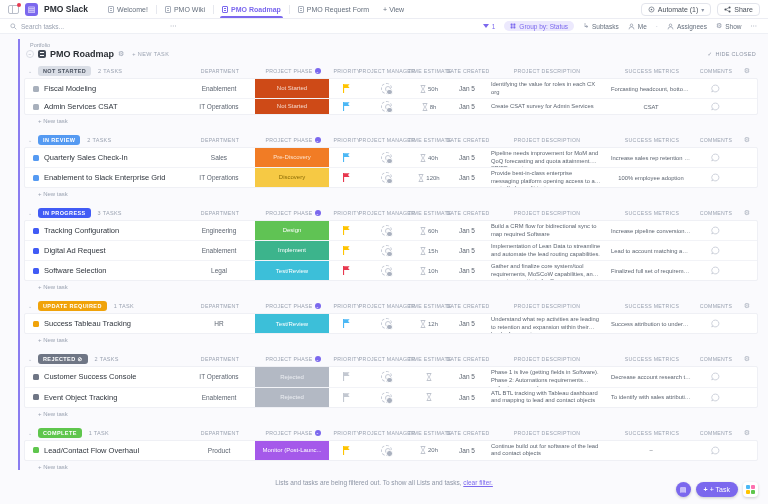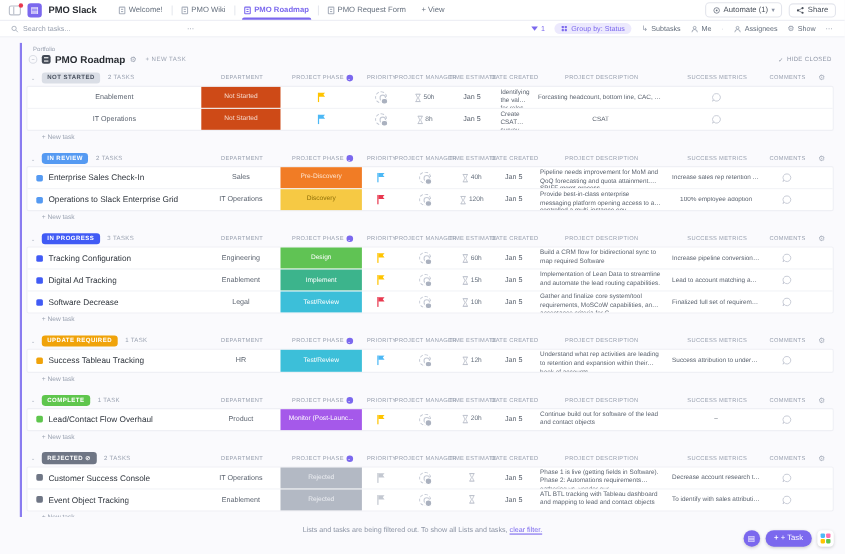--- a/index.html
+++ b/index.html
@@ -253,20 +253,24 @@
             <div class="colh">PROJECT MANAGER</div>
             <div class="colh">TIME ESTIMATE</div>
             <div class="colh">DATE CREATED</div>
             <div class="colh">PROJECT DESCRIPTION</div>
             <div class="colh">SUCCESS METRICS</div>
             <div class="colh">COMMENTS</div>
             <div class="gearc">⚙</div>
           </div>
           <div class="rows">
             <div class="grid trow">
+              <div class="namecell">
+                <span class="sq" style="background: rgb(168, 176, 188);"></span>
+                <span class="tname">Fiscal Modeling</span>
+              </div>
               <div class="cell-c">Enablement</div>
               <div class="phase" style="background: rgb(206, 74, 23); color: rgb(246, 217, 204);">Not Started</div>
               <div class="flagc">
                 <svg width="8" height="9" viewBox="0 0 8 9">
                   <rect x="1" y="0" width="1.1" height="9" fill="#ffc400"></rect>
                   <path d="M2 .2h5.6L6 2.1l1.6 1.9H2z" fill="#ffc400"></path>
                 </svg>
               </div>
               <div class="avc">
                 <span class="avatar"></span>
@@ -284,20 +288,24 @@
               <div class="desc">Identifying the value for roles in each CX org</div>
               <div class="metrics">Forcasting headcount, bottom line, CAC, C...</div>
               <div class="cmtc">
                 <svg width="9" height="9" viewBox="0 0 10 10">
                   <path d="M5 1.2a3.8 3.8 0 1 1-2.9 6.3L1 9l.5-1.9A3.8 3.8 0 0 1 5 1.2z" fill="none" stroke="#c2c7d2" stroke-width=".9"></path>
                 </svg>
               </div>
               <div></div>
             </div>
             <div class="grid trow">
+              <div class="namecell">
+                <span class="sq" style="background: rgb(168, 176, 188);"></span>
+                <span class="tname">Admin Services CSAT</span>
+              </div>
               <div class="cell-c">IT Operations</div>
               <div class="phase" style="background: rgb(206, 74, 23); color: rgb(246, 217, 204);">Not Started</div>
               <div class="flagc">
                 <svg width="8" height="9" viewBox="0 0 8 9">
                   <rect x="1" y="0" width="1.1" height="9" fill="#4cb8f5"></rect>
                   <path d="M2 .2h5.6L6 2.1l1.6 1.9H2z" fill="#4cb8f5"></path>
                 </svg>
               </div>
               <div class="avc">
                 <span class="avatar"></span>
@@ -339,21 +347,21 @@
             <div class="colh">DATE CREATED</div>
             <div class="colh">PROJECT DESCRIPTION</div>
             <div class="colh">SUCCESS METRICS</div>
             <div class="colh">COMMENTS</div>
             <div class="gearc">⚙</div>
           </div>
           <div class="rows">
             <div class="grid trow">
               <div class="namecell">
                 <span class="sq" style="background: rgb(85, 154, 242);"></span>
-                <span class="tname">Enterprise Sales Check-In</span>
+                <span class="tname">Quarterly Sales Check-In</span>
               </div>
               <div class="cell-c">Sales</div>
               <div class="phase" style="background: rgb(241, 124, 37); color: rgb(253, 227, 205);">Pre-Discovery</div>
               <div class="flagc">
                 <svg width="8" height="9" viewBox="0 0 8 9">
                   <rect x="1" y="0" width="1.1" height="9" fill="#4cb8f5"></rect>
                   <path d="M2 .2h5.6L6 2.1l1.6 1.9H2z" fill="#4cb8f5"></path>
                 </svg>
               </div>
               <div class="avc">
@@ -374,21 +382,21 @@
               <div class="cmtc">
                 <svg width="9" height="9" viewBox="0 0 10 10">
                   <path d="M5 1.2a3.8 3.8 0 1 1-2.9 6.3L1 9l.5-1.9A3.8 3.8 0 0 1 5 1.2z" fill="none" stroke="#c2c7d2" stroke-width=".9"></path>
                 </svg>
               </div>
               <div></div>
             </div>
             <div class="grid trow">
               <div class="namecell">
                 <span class="sq" style="background: rgb(85, 154, 242);"></span>
-                <span class="tname">Operations to Slack Enterprise Grid</span>
+                <span class="tname">Enablement to Slack Enterprise Grid</span>
               </div>
               <div class="cell-c">IT Operations</div>
               <div class="phase" style="background: rgb(246, 201, 68); color: rgb(140, 109, 7);">Discovery</div>
               <div class="flagc">
                 <svg width="8" height="9" viewBox="0 0 8 9">
                   <rect x="1" y="0" width="1.1" height="9" fill="#e8384f"></rect>
                   <path d="M2 .2h5.6L6 2.1l1.6 1.9H2z" fill="#e8384f"></path>
                 </svg>
               </div>
               <div class="avc">
@@ -466,21 +474,21 @@
               <div class="cmtc">
                 <svg width="9" height="9" viewBox="0 0 10 10">
                   <path d="M5 1.2a3.8 3.8 0 1 1-2.9 6.3L1 9l.5-1.9A3.8 3.8 0 0 1 5 1.2z" fill="none" stroke="#c2c7d2" stroke-width=".9"></path>
                 </svg>
               </div>
               <div></div>
             </div>
             <div class="grid trow">
               <div class="namecell">
                 <span class="sq" style="background: rgb(65, 91, 245);"></span>
-                <span class="tname">Digital Ad Tracking</span>
+                <span class="tname">Digital Ad Request</span>
               </div>
               <div class="cell-c">Enablement</div>
               <div class="phase" style="background: rgb(60, 180, 140); color: rgb(255, 255, 255);">Implement</div>
               <div class="flagc">
                 <svg width="8" height="9" viewBox="0 0 8 9">
                   <rect x="1" y="0" width="1.1" height="9" fill="#ffc400"></rect>
                   <path d="M2 .2h5.6L6 2.1l1.6 1.9H2z" fill="#ffc400"></path>
                 </svg>
               </div>
               <div class="avc">
@@ -501,21 +509,21 @@
               <div class="cmtc">
                 <svg width="9" height="9" viewBox="0 0 10 10">
                   <path d="M5 1.2a3.8 3.8 0 1 1-2.9 6.3L1 9l.5-1.9A3.8 3.8 0 0 1 5 1.2z" fill="none" stroke="#c2c7d2" stroke-width=".9"></path>
                 </svg>
               </div>
               <div></div>
             </div>
             <div class="grid trow">
               <div class="namecell">
                 <span class="sq" style="background: rgb(65, 91, 245);"></span>
-                <span class="tname">Software Decrease</span>
+                <span class="tname">Software Selection</span>
               </div>
               <div class="cell-c">Legal</div>
               <div class="phase" style="background: rgb(60, 191, 217); color: rgb(255, 255, 255);">Test/Review</div>
               <div class="flagc">
                 <svg width="8" height="9" viewBox="0 0 8 9">
                   <rect x="1" y="0" width="1.1" height="9" fill="#e8384f"></rect>
                   <path d="M2 .2h5.6L6 2.1l1.6 1.9H2z" fill="#e8384f"></path>
                 </svg>
               </div>
               <div class="avc">
@@ -597,153 +605,153 @@
               </div>
               <div></div>
             </div>
           </div>
           <div class="newtask">+ New task</div>
         </section>
         <section class="group">
           <div class="grid ghead">
             <div class="gleft">
               <span class="gchev">⌄</span>
-              <span class="badge" style="background: rgb(95, 198, 77); color: rgb(255, 255, 255);">COMPLETE</span>
-              <span class="gcount">1 TASK</span>
+              <span class="badge" style="background: rgb(111, 118, 133); color: rgb(255, 255, 255);">REJECTED<span>⊘</span></span>
+              <span class="gcount">2 TASKS</span>
             </div>
             <div class="colh">DEPARTMENT</div>
             <div class="colh">PROJECT PHASE<span class="phicon">⌄</span></div>
             <div class="colh">PRIORITY</div>
             <div class="colh">PROJECT MANAGER</div>
             <div class="colh">TIME ESTIMATE</div>
             <div class="colh">DATE CREATED</div>
             <div class="colh">PROJECT DESCRIPTION</div>
             <div class="colh">SUCCESS METRICS</div>
             <div class="colh">COMMENTS</div>
             <div class="gearc">⚙</div>
           </div>
           <div class="rows">
             <div class="grid trow">
               <div class="namecell">
-                <span class="sq" style="background: rgb(95, 198, 77);"></span>
-                <span class="tname">Lead/Contact Flow Overhaul</span>
-              </div>
-              <div class="cell-c">Product</div>
-              <div class="phase" style="background: rgb(165, 89, 234); color: rgb(255, 255, 255);">Monitor (Post-Launc...</div>
-              <div class="flagc">
-                <svg width="8" height="9" viewBox="0 0 8 9">
-                  <rect x="1" y="0" width="1.1" height="9" fill="#ffc400"></rect>
-                  <path d="M2 .2h5.6L6 2.1l1.6 1.9H2z" fill="#ffc400"></path>
-                </svg>
-              </div>
-              <div class="avc">
-                <span class="avatar"></span>
-              </div>
-              <div class="estc">
-                <span class="est">
-                  <svg width="6" height="8" viewBox="0 0 6 9">
-                    <path d="M.8.6h4.4L3.4 4.5l1.8 3.9H.8l1.8-3.9z" fill="none" stroke="#b9bec9" stroke-width=".8"></path>
-                    <path d="M.4.6h5.2M.4 8.4h5.2" stroke="#b9bec9" stroke-width=".8"></path>
-                  </svg>
-                  <span>20h</span>
-                </span>
-              </div>
-              <div class="cell-c">Jan 5</div>
-              <div class="desc">Continue build out for software of the lead and contact objects</div>
-              <div class="metrics">–</div>
+                <span class="sq" style="background: rgb(111, 118, 133);"></span>
+                <span class="tname">Customer Success Console</span>
+              </div>
+              <div class="cell-c">IT Operations</div>
+              <div class="phase" style="background: rgb(179, 185, 196); color: rgb(236, 238, 242);">Rejected</div>
+              <div class="flagc">
+                <svg width="8" height="9" viewBox="0 0 8 9">
+                  <rect x="1" y="0" width="1.1" height="9" fill="#c3c8d1"></rect>
+                  <path d="M2 .2h5.6L6 2.1l1.6 1.9H2z" fill="#c3c8d1"></path>
+                </svg>
+              </div>
+              <div class="avc">
+                <span class="avatar"></span>
+              </div>
+              <div class="estc">
+                <span class="est">
+                  <svg width="6" height="8" viewBox="0 0 6 9">
+                    <path d="M.8.6h4.4L3.4 4.5l1.8 3.9H.8l1.8-3.9z" fill="none" stroke="#b9bec9" stroke-width=".8"></path>
+                    <path d="M.4.6h5.2M.4 8.4h5.2" stroke="#b9bec9" stroke-width=".8"></path>
+                  </svg>
+                </span>
+              </div>
+              <div class="cell-c">Jan 5</div>
+              <div class="desc">Phase 1 is live (getting fields in Software).  Phase 2: Automations requirements gathering vs. vendor pur...</div>
+              <div class="metrics">Decrease account research time for CSMs ...</div>
+              <div class="cmtc">
+                <svg width="9" height="9" viewBox="0 0 10 10">
+                  <path d="M5 1.2a3.8 3.8 0 1 1-2.9 6.3L1 9l.5-1.9A3.8 3.8 0 0 1 5 1.2z" fill="none" stroke="#c2c7d2" stroke-width=".9"></path>
+                </svg>
+              </div>
+              <div></div>
+            </div>
+            <div class="grid trow">
+              <div class="namecell">
+                <span class="sq" style="background: rgb(111, 118, 133);"></span>
+                <span class="tname">Event Object Tracking</span>
+              </div>
+              <div class="cell-c">Enablement</div>
+              <div class="phase" style="background: rgb(179, 185, 196); color: rgb(236, 238, 242);">Rejected</div>
+              <div class="flagc">
+                <svg width="8" height="9" viewBox="0 0 8 9">
+                  <rect x="1" y="0" width="1.1" height="9" fill="#c3c8d1"></rect>
+                  <path d="M2 .2h5.6L6 2.1l1.6 1.9H2z" fill="#c3c8d1"></path>
+                </svg>
+              </div>
+              <div class="avc">
+                <span class="avatar"></span>
+              </div>
+              <div class="estc">
+                <span class="est">
+                  <svg width="6" height="8" viewBox="0 0 6 9">
+                    <path d="M.8.6h4.4L3.4 4.5l1.8 3.9H.8l1.8-3.9z" fill="none" stroke="#b9bec9" stroke-width=".8"></path>
+                    <path d="M.4.6h5.2M.4 8.4h5.2" stroke="#b9bec9" stroke-width=".8"></path>
+                  </svg>
+                </span>
+              </div>
+              <div class="cell-c">Jan 5</div>
+              <div class="desc">ATL BTL tracking with Tableau dashboard and mapping to lead and contact objects</div>
+              <div class="metrics">To identify with sales attribution variables (...</div>
               <div class="cmtc">
                 <svg width="9" height="9" viewBox="0 0 10 10">
                   <path d="M5 1.2a3.8 3.8 0 1 1-2.9 6.3L1 9l.5-1.9A3.8 3.8 0 0 1 5 1.2z" fill="none" stroke="#c2c7d2" stroke-width=".9"></path>
                 </svg>
               </div>
               <div></div>
             </div>
           </div>
           <div class="newtask">+ New task</div>
         </section>
         <section class="group">
           <div class="grid ghead">
             <div class="gleft">
               <span class="gchev">⌄</span>
-              <span class="badge" style="background: rgb(111, 118, 133); color: rgb(255, 255, 255);">REJECTED<span>⊘</span></span>
-              <span class="gcount">2 TASKS</span>
+              <span class="badge" style="background: rgb(95, 198, 77); color: rgb(255, 255, 255);">COMPLETE</span>
+              <span class="gcount">1 TASK</span>
             </div>
             <div class="colh">DEPARTMENT</div>
             <div class="colh">PROJECT PHASE<span class="phicon">⌄</span></div>
             <div class="colh">PRIORITY</div>
             <div class="colh">PROJECT MANAGER</div>
             <div class="colh">TIME ESTIMATE</div>
             <div class="colh">DATE CREATED</div>
             <div class="colh">PROJECT DESCRIPTION</div>
             <div class="colh">SUCCESS METRICS</div>
             <div class="colh">COMMENTS</div>
             <div class="gearc">⚙</div>
           </div>
           <div class="rows">
             <div class="grid trow">
               <div class="namecell">
-                <span class="sq" style="background: rgb(111, 118, 133);"></span>
-                <span class="tname">Customer Success Console</span>
-              </div>
-              <div class="cell-c">IT Operations</div>
-              <div class="phase" style="background: rgb(179, 185, 196); color: rgb(236, 238, 242);">Rejected</div>
-              <div class="flagc">
-                <svg width="8" height="9" viewBox="0 0 8 9">
-                  <rect x="1" y="0" width="1.1" height="9" fill="#c3c8d1"></rect>
-                  <path d="M2 .2h5.6L6 2.1l1.6 1.9H2z" fill="#c3c8d1"></path>
-                </svg>
-              </div>
-              <div class="avc">
-                <span class="avatar"></span>
-              </div>
-              <div class="estc">
-                <span class="est">
-                  <svg width="6" height="8" viewBox="0 0 6 9">
-                    <path d="M.8.6h4.4L3.4 4.5l1.8 3.9H.8l1.8-3.9z" fill="none" stroke="#b9bec9" stroke-width=".8"></path>
-                    <path d="M.4.6h5.2M.4 8.4h5.2" stroke="#b9bec9" stroke-width=".8"></path>
-                  </svg>
-                </span>
-              </div>
-              <div class="cell-c">Jan 5</div>
-              <div class="desc">Phase 1 is live (getting fields in Software).  Phase 2: Automations requirements gathering vs. vendor pur...</div>
-              <div class="metrics">Decrease account research time for CSMs ...</div>
-              <div class="cmtc">
-                <svg width="9" height="9" viewBox="0 0 10 10">
-                  <path d="M5 1.2a3.8 3.8 0 1 1-2.9 6.3L1 9l.5-1.9A3.8 3.8 0 0 1 5 1.2z" fill="none" stroke="#c2c7d2" stroke-width=".9"></path>
-                </svg>
-              </div>
-              <div></div>
-            </div>
-            <div class="grid trow">
-              <div class="namecell">
-                <span class="sq" style="background: rgb(111, 118, 133);"></span>
-                <span class="tname">Event Object Tracking</span>
-              </div>
-              <div class="cell-c">Enablement</div>
-              <div class="phase" style="background: rgb(179, 185, 196); color: rgb(236, 238, 242);">Rejected</div>
-              <div class="flagc">
-                <svg width="8" height="9" viewBox="0 0 8 9">
-                  <rect x="1" y="0" width="1.1" height="9" fill="#c3c8d1"></rect>
-                  <path d="M2 .2h5.6L6 2.1l1.6 1.9H2z" fill="#c3c8d1"></path>
-                </svg>
-              </div>
-              <div class="avc">
-                <span class="avatar"></span>
-              </div>
-              <div class="estc">
-                <span class="est">
-                  <svg width="6" height="8" viewBox="0 0 6 9">
-                    <path d="M.8.6h4.4L3.4 4.5l1.8 3.9H.8l1.8-3.9z" fill="none" stroke="#b9bec9" stroke-width=".8"></path>
-                    <path d="M.4.6h5.2M.4 8.4h5.2" stroke="#b9bec9" stroke-width=".8"></path>
-                  </svg>
-                </span>
-              </div>
-              <div class="cell-c">Jan 5</div>
-              <div class="desc">ATL BTL tracking with Tableau dashboard and mapping to lead and contact objects</div>
-              <div class="metrics">To identify with sales attribution variables (...</div>
+                <span class="sq" style="background: rgb(95, 198, 77);"></span>
+                <span class="tname">Lead/Contact Flow Overhaul</span>
+              </div>
+              <div class="cell-c">Product</div>
+              <div class="phase" style="background: rgb(165, 89, 234); color: rgb(255, 255, 255);">Monitor (Post-Launc...</div>
+              <div class="flagc">
+                <svg width="8" height="9" viewBox="0 0 8 9">
+                  <rect x="1" y="0" width="1.1" height="9" fill="#ffc400"></rect>
+                  <path d="M2 .2h5.6L6 2.1l1.6 1.9H2z" fill="#ffc400"></path>
+                </svg>
+              </div>
+              <div class="avc">
+                <span class="avatar"></span>
+              </div>
+              <div class="estc">
+                <span class="est">
+                  <svg width="6" height="8" viewBox="0 0 6 9">
+                    <path d="M.8.6h4.4L3.4 4.5l1.8 3.9H.8l1.8-3.9z" fill="none" stroke="#b9bec9" stroke-width=".8"></path>
+                    <path d="M.4.6h5.2M.4 8.4h5.2" stroke="#b9bec9" stroke-width=".8"></path>
+                  </svg>
+                  <span>20h</span>
+                </span>
+              </div>
+              <div class="cell-c">Jan 5</div>
+              <div class="desc">Continue build out for software of the lead and contact objects</div>
+              <div class="metrics">–</div>
               <div class="cmtc">
                 <svg width="9" height="9" viewBox="0 0 10 10">
                   <path d="M5 1.2a3.8 3.8 0 1 1-2.9 6.3L1 9l.5-1.9A3.8 3.8 0 0 1 5 1.2z" fill="none" stroke="#c2c7d2" stroke-width=".9"></path>
                 </svg>
               </div>
               <div></div>
             </div>
           </div>
           <div class="newtask">+ New task</div>
         </section>

